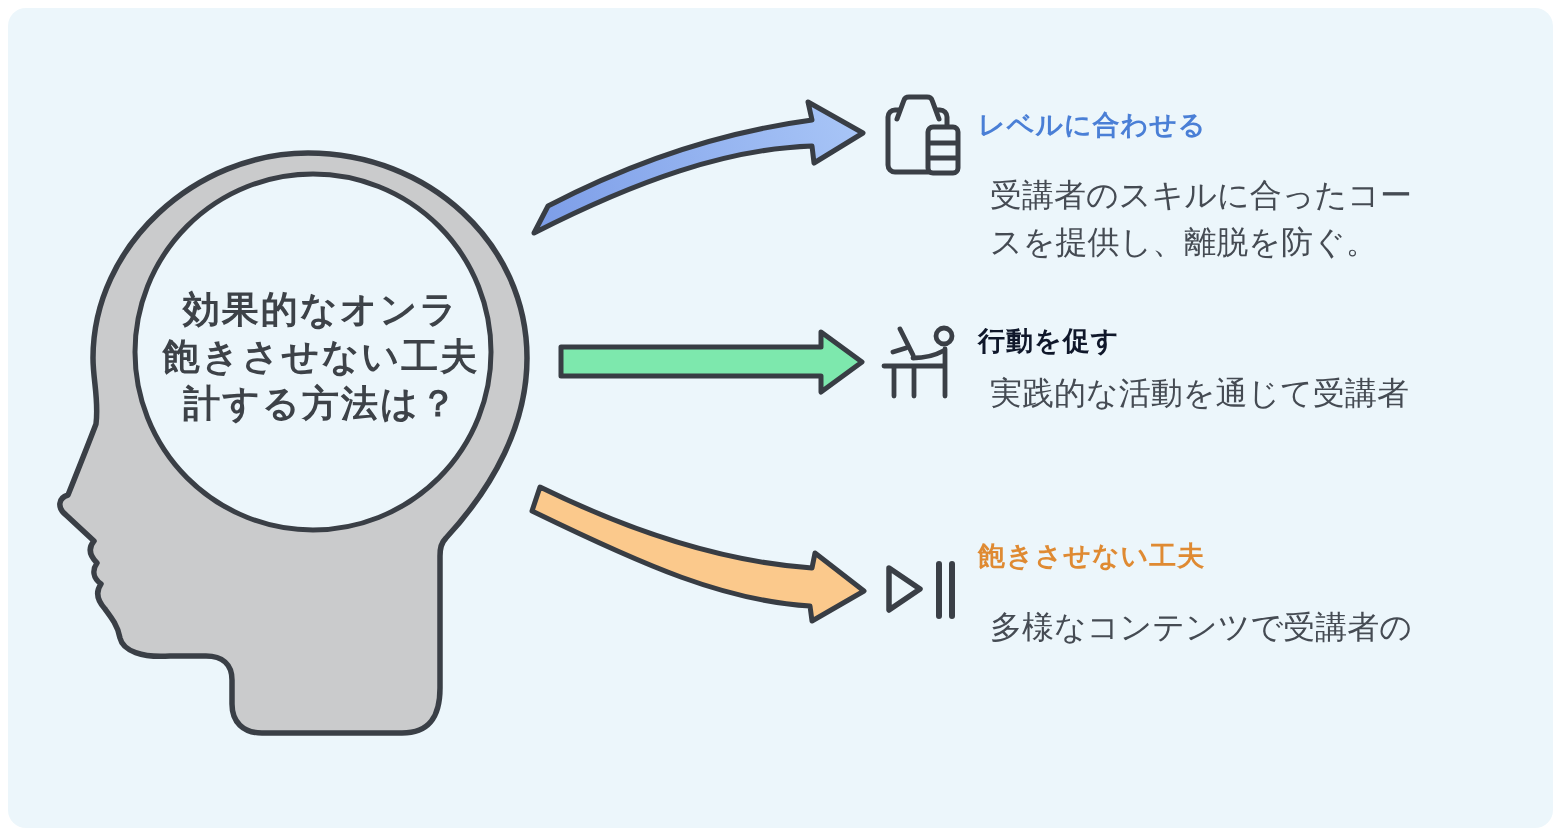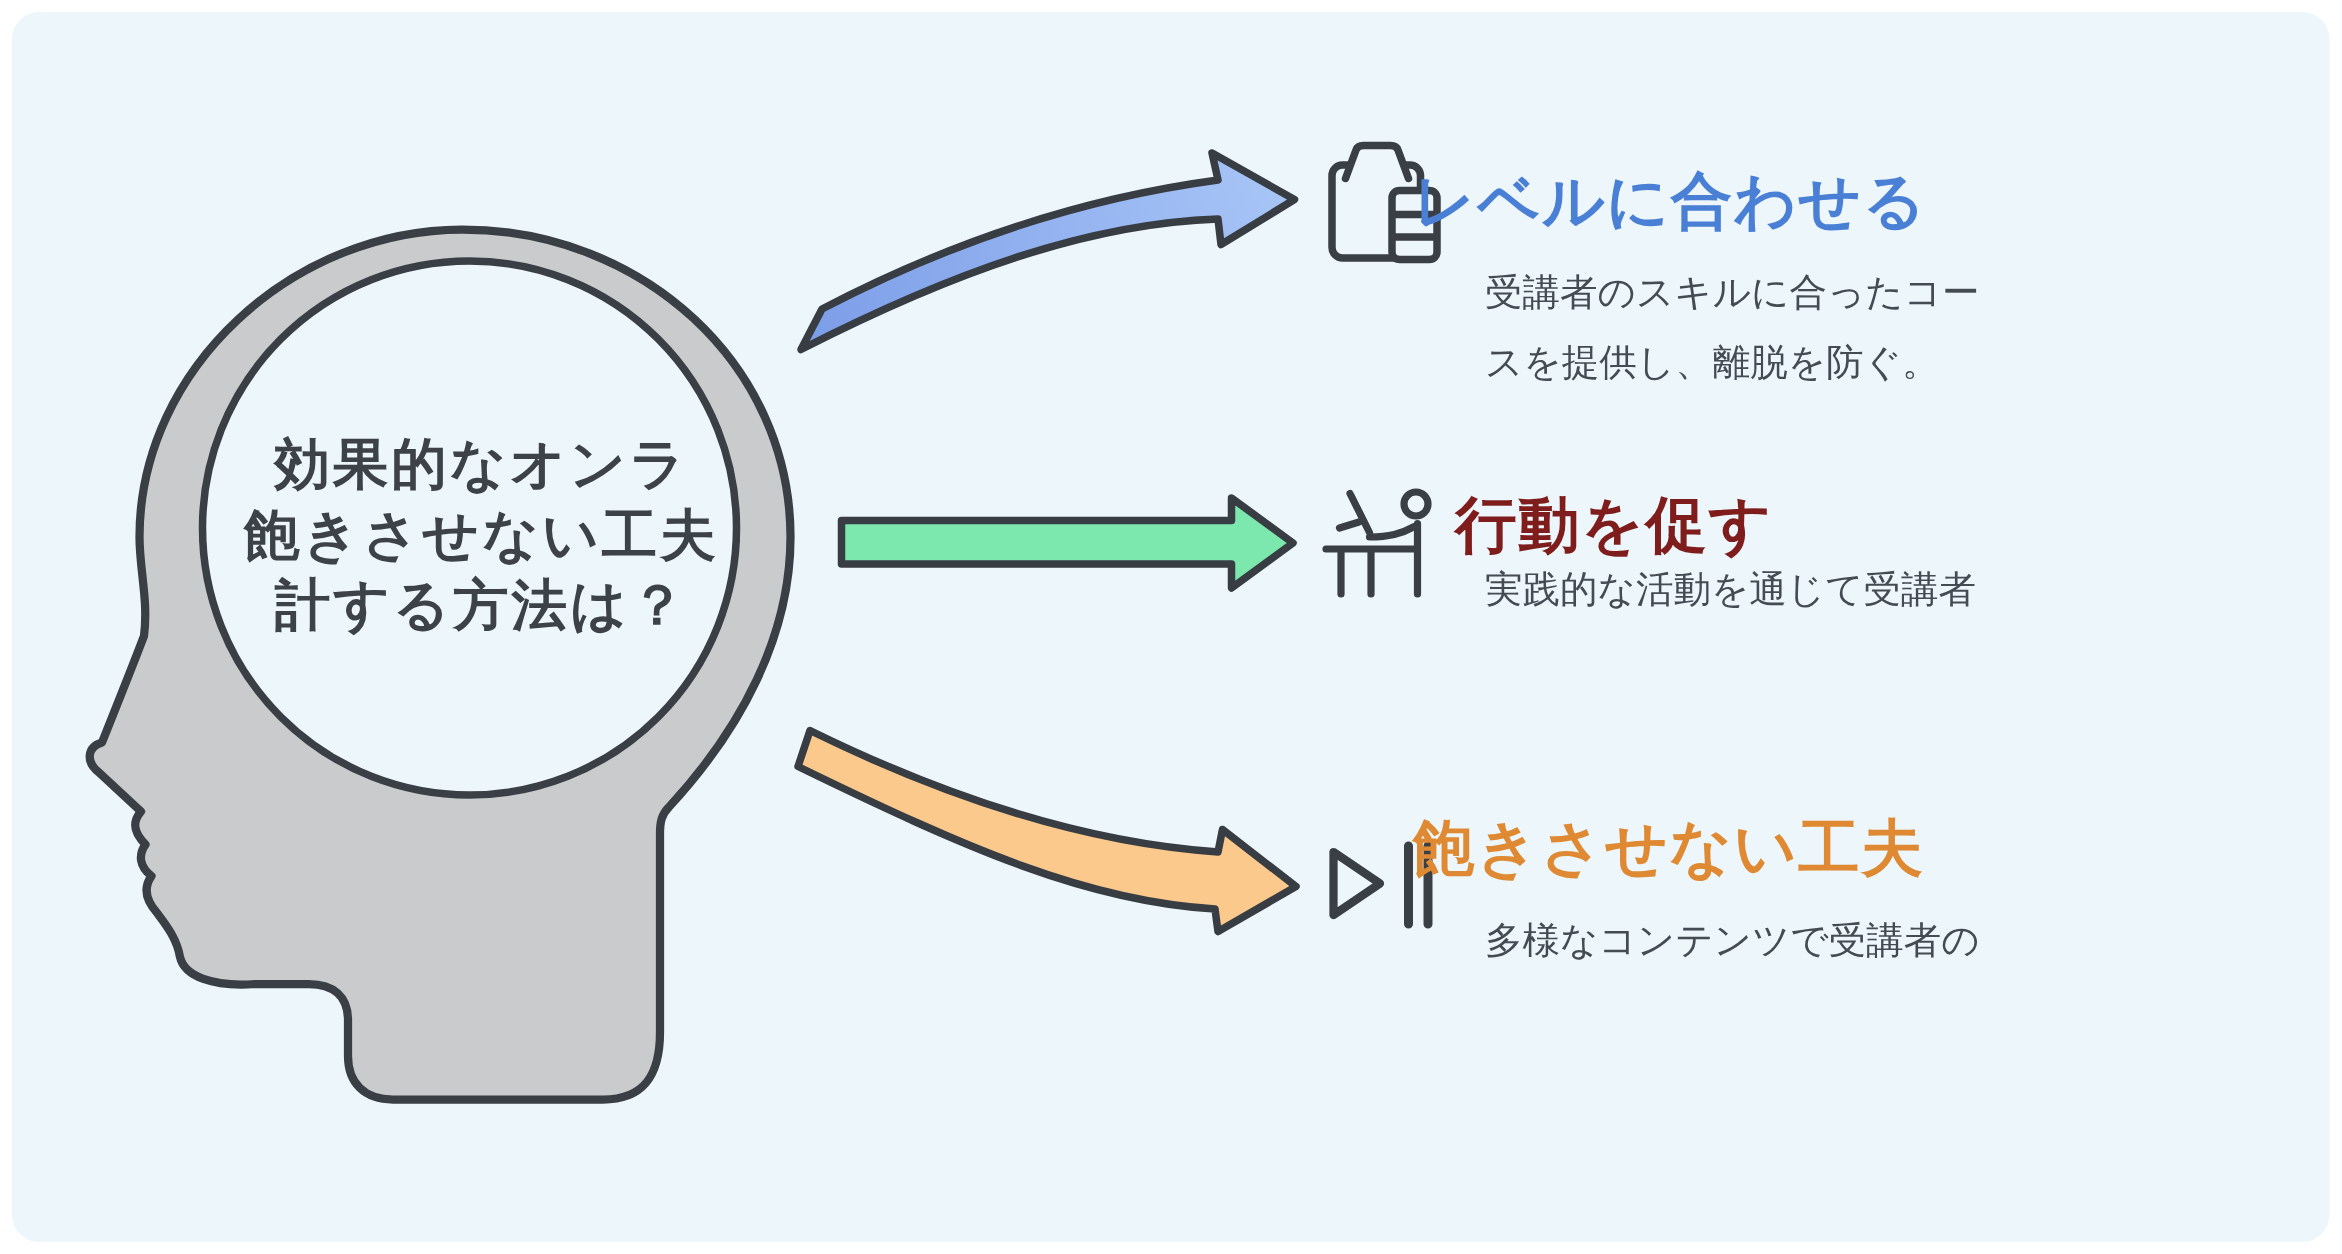--- a/index.html
+++ b/index.html
@@ -19,25 +19,25 @@
   }
   .ink{stroke:#3a3f46;fill:none;stroke-linecap:round;stroke-linejoin:round;}
   .arrow{stroke:#383d44;stroke-width:5;stroke-linejoin:round;}
   .txt{position:absolute;white-space:nowrap;}
   .head-question{
     position:absolute;left:140px;top:278px;width:346px;
     text-align:center;font-size:37px;font-weight:bold;
     line-height:47px;letter-spacing:2px;color:#3d4248;
   }
   .item-title{
-    position:absolute;left:934px;font-size:41px;font-weight:bold;letter-spacing:1px;
+    position:absolute;left:970px;font-size:27px;font-weight:bold;letter-spacing:1px;
   }
   .t1{top:99px}.t2{top:315px}.t3{top:530px}
   .item-body{
-    position:absolute;left:982px;font-size:25px;line-height:47px;color:#454b53;
+    position:absolute;left:982px;font-size:32px;line-height:47px;color:#454b53;
   }
   .b1{top:164px}.b2{top:362px}.b3{top:596px}
   .item-body div{white-space:nowrap;}
 </style>
 </head>
 <body>
 
 <div class="stage">
 
   <svg class="art" viewBox="0 0 1561 836" aria-hidden="true">
@@ -106,21 +106,21 @@
     <div>飽きさせない工夫</div>
     <div>計する方法は？</div>
   </div>
 
   <div class="item-title t1 txt" style="color: rgb(74, 127, 214);">レベルに合わせる</div>
   <div class="item-body b1">
     <div>受講者のスキルに合ったコー</div>
     <div>スを提供し、離脱を防ぐ。</div>
   </div>
 
-  <div class="item-title t2 txt" style="color: #7f1d1d; margin-left: 28px;">行動を促す</div>
+  <div class="item-title t2 txt" style="color: #0f172a;">行動を促す</div>
   <div class="item-body b2">
     <div>実践的な活動を通じて受講者</div>
   </div>
 
   <div class="item-title t3 txt" style="color: rgb(223, 138, 50); text-align: right;">飽きさせない工夫</div>
   <div class="item-body b3">
     <div>多様なコンテンツで受講者の</div>
   </div>
 
 </div>

